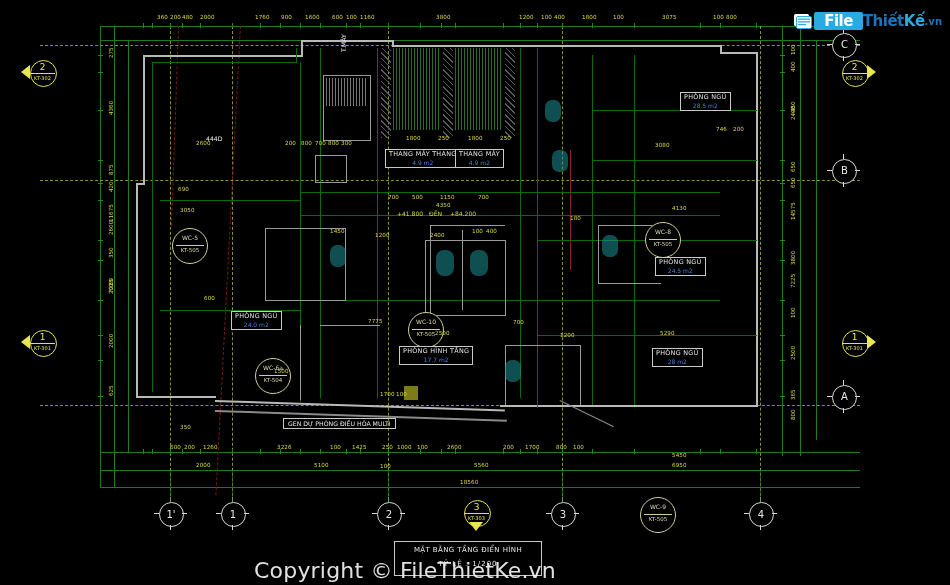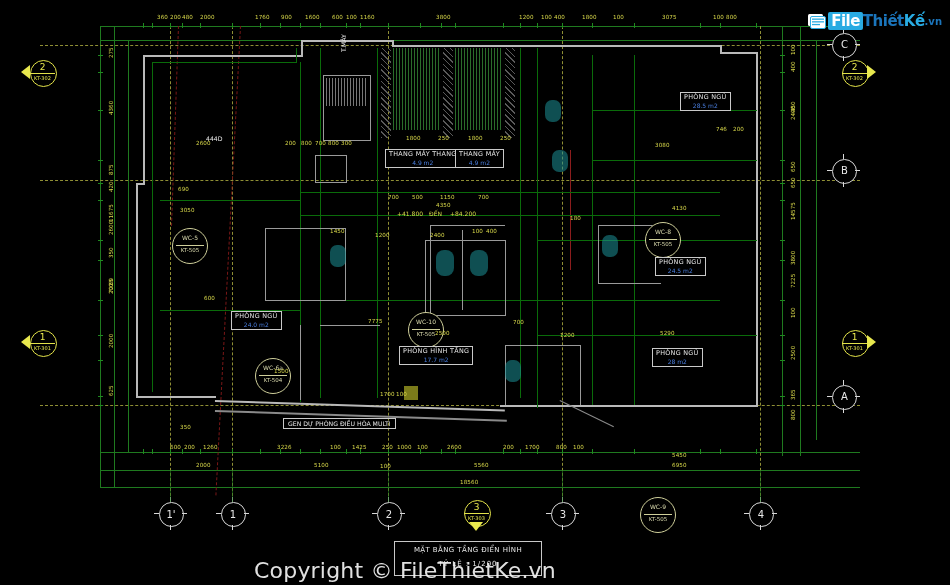--- a/index.html
+++ b/index.html
@@ -80,21 +80,21 @@
      background-image:repeating-linear-gradient(90deg,#2a6b2a 0 1px,transparent 1px 3px);}
   .hatch-d{position:absolute;
      background-image:repeating-linear-gradient(45deg,#5a5a5a 0 1px,transparent 1px 4px);}
   .hatch-g{position:absolute;
      background-image:repeating-linear-gradient(90deg,#777 0 1px,transparent 1px 3px);}
 
   
   #logo{position:absolute;right:8px;top:12px;display:flex;align-items:center;}
   .lg-ico{width:20px;height:17px;position:relative;margin-right:1px;}
   .lg-file{font:bold 15px "DejaVu Sans",sans-serif;color:#fff;
-      background:#29abe2;padding:0 3px;border-radius:2px;letter-spacing:-.5px;}
+      background:#29abe2;padding:0 10px;border-radius:2px;letter-spacing:-.5px;}
   .lg-t{font:bold 15px "DejaVu Sans",sans-serif;color:#1b75bb;letter-spacing:-.5px;}
   .lg-k{font:bold 15px "DejaVu Sans",sans-serif;color:#29abe2;letter-spacing:-.5px;}
   .lg-vn{font:bold 10px "DejaVu Sans",sans-serif;color:#1b75bb;}
 
   
   #wm{position:absolute;left:0;top:535px;width:810px;text-align:center;
       color:#f2f2f2;font:22px "DejaVu Sans",sans-serif;opacity:.93;
       letter-spacing:.2px;margin-top:23px;}
 
   

